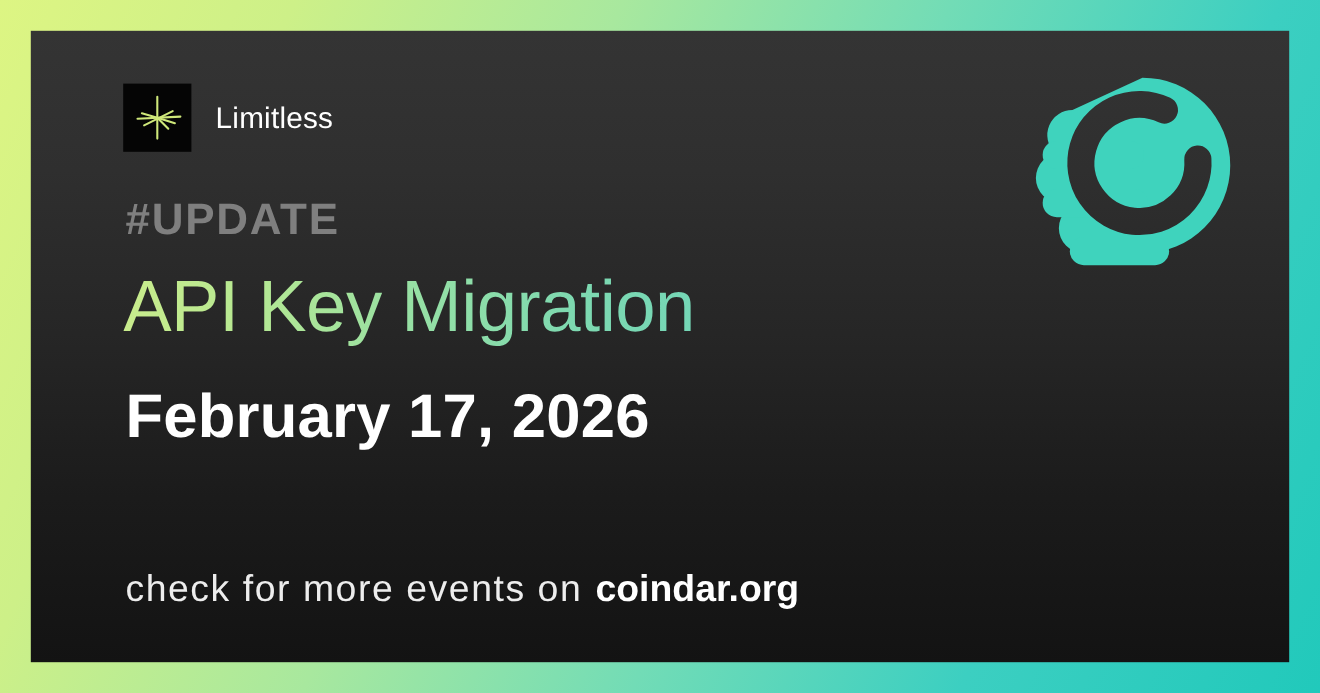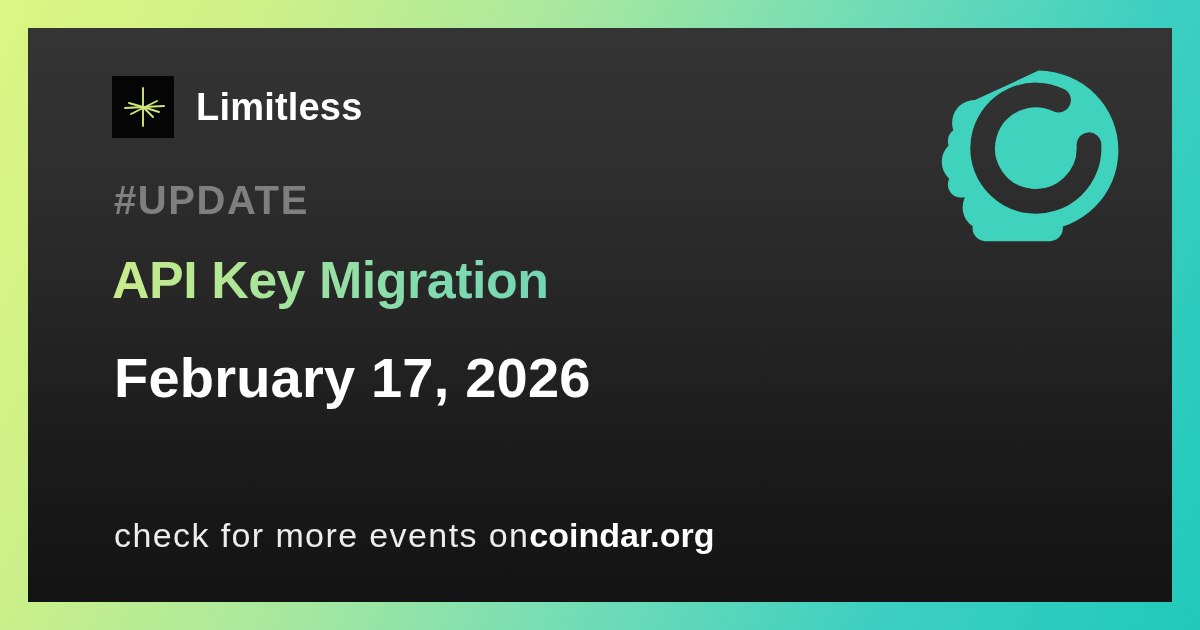--- a/index.html
+++ b/index.html
@@ -59,22 +59,22 @@
     width: 62px;
     height: 62px;
     background: #050505;
     flex: 0 0 auto;
     position: relative;
     overflow: hidden;
   }
   .avatar svg { display: block; }
   .brand-name {
     color: #ffffff;
-    font-size: 38px;
-    font-weight: 700;
+    font-size: 27px;
+    font-weight: 400;
     letter-spacing: 0.2px;
     line-height: 1;
     white-space: nowrap;
   }
 
   
   .tag {
     position: absolute;
     left: 86px;
     top: 152px;
@@ -83,30 +83,29 @@
     font-weight: 700;
     letter-spacing: 1.6px;
     line-height: 1;
   }
 
   
   .title {
     position: absolute;
     left: 84px;
     top: 214px;
-    font-size: 52px;
-    font-weight: 700;
+    font-size: 66px;
+    font-weight: 400;
     letter-spacing: -0.5px;
     line-height: 1.1;
     white-space: nowrap;
     background: linear-gradient(95deg, #c9ec8c 0%, #b6e892 22%, #97e0a4 50%, #7ed9b0 78%, #74d6b6 100%);
     -webkit-background-clip: text;
     background-clip: text;
     color: transparent;
-    margin-top: 10px;
     -webkit-text-fill-color: transparent;
   }
 
   
   .date {
     position: absolute;
     left: 86px;
     top: 322px;
     color: #ffffff;
     font-size: 56px;
@@ -128,21 +127,21 @@
   }
   .footer .lead {
     font-weight: 400;
     letter-spacing: 1.4px;
     color: #ededed;
   }
   .footer .site {
     font-weight: 700;
     letter-spacing: 0px;
     color: #ffffff;
-    margin-left: 0;
+    margin-left: 12px;
   }
 
   
   .coindar-mark {
     position: absolute;
     right: 46px;
     top: 35px;
     width: 190px;
     height: 190px;
   }

